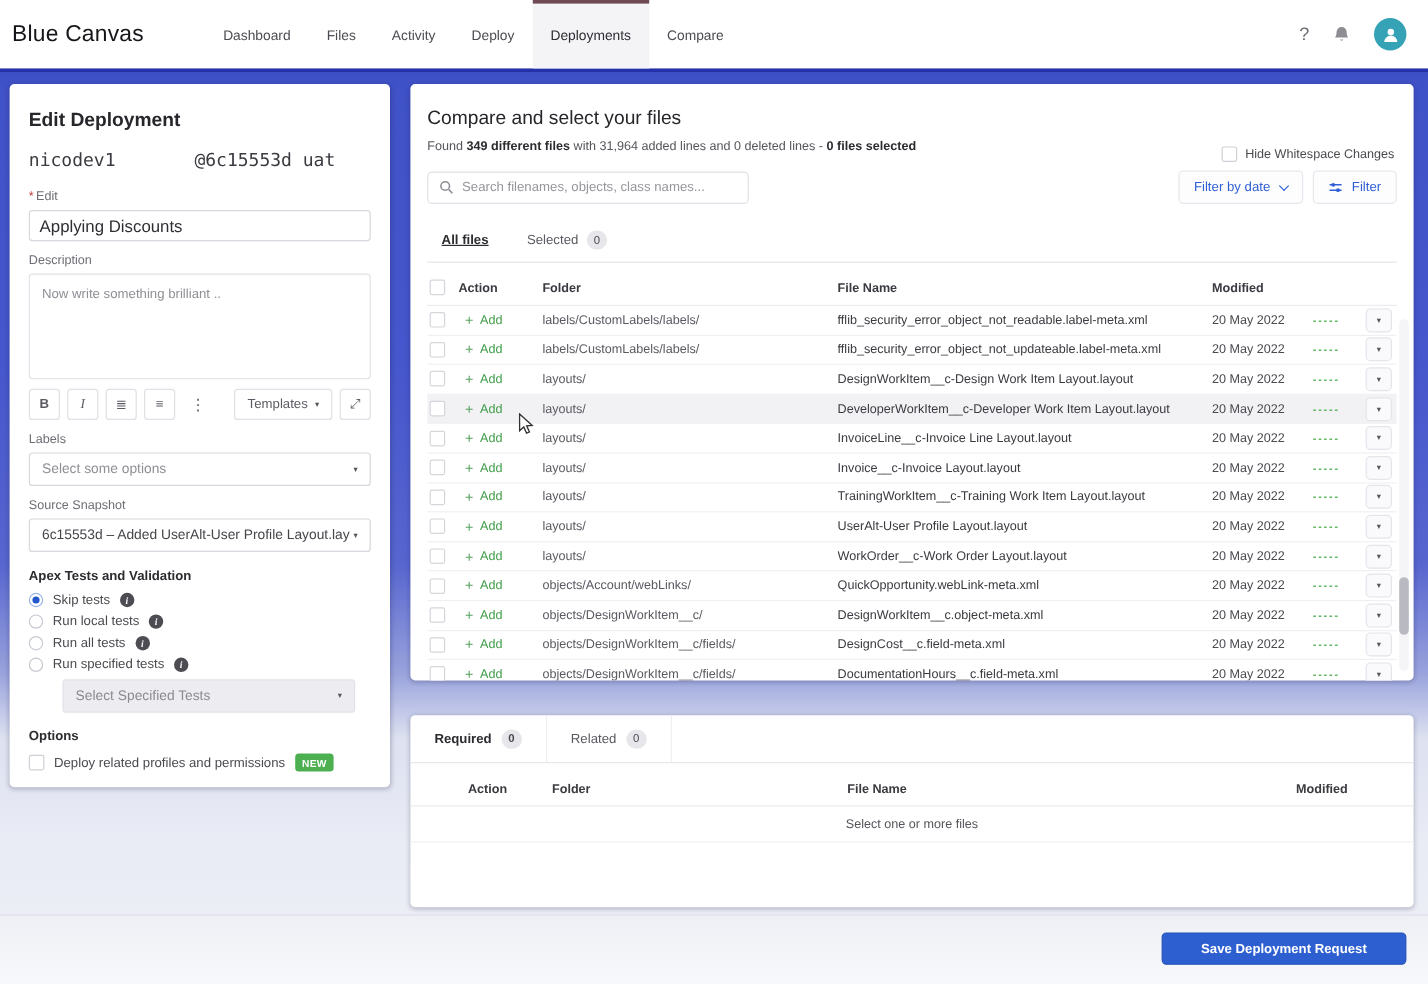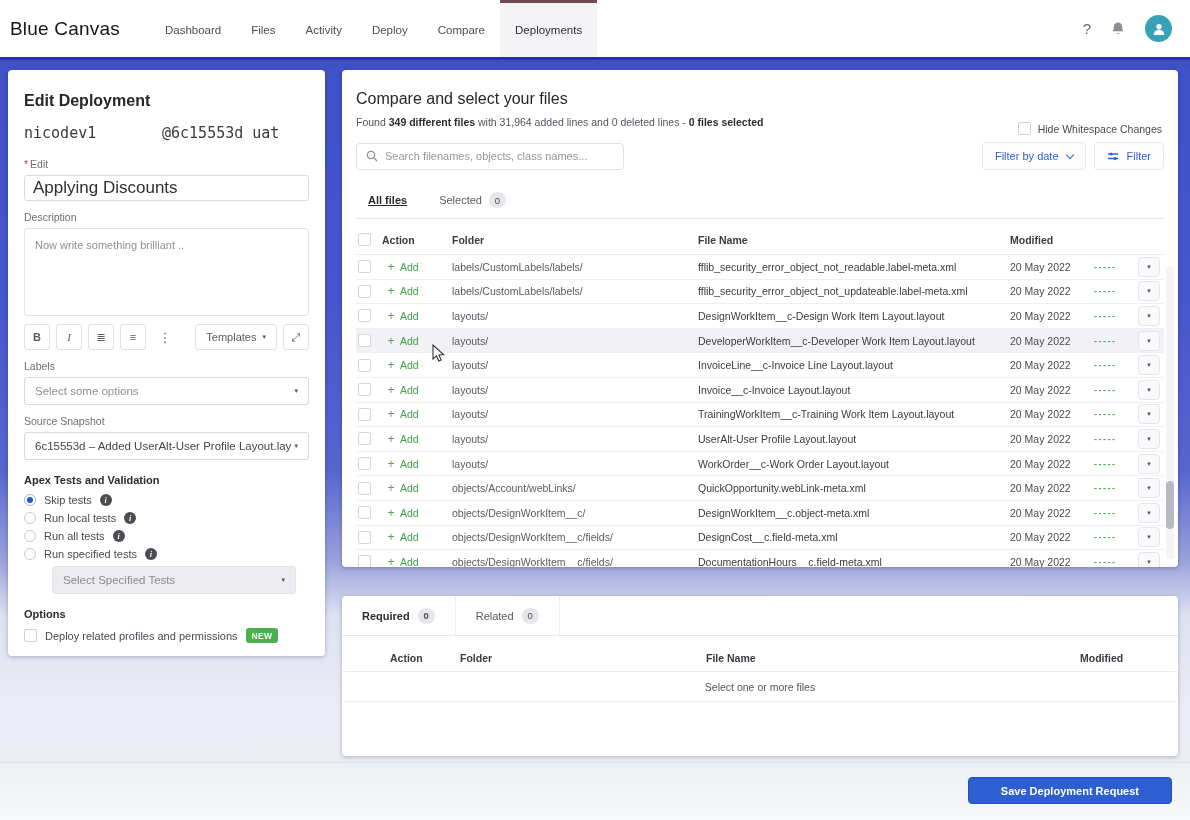--- a/index.html
+++ b/index.html
@@ -3,40 +3,40 @@
 <meta charset="utf-8">
 <style>
   * { box-sizing: border-box; margin: 0; padding: 0; }
   html,body { width:1190px; height:820px; }
   body {
     font-family:"Liberation Sans", sans-serif;
     position:relative; overflow:hidden;
     background:linear-gradient(180deg,#2b38b0 0px,#4052c7 70px,#4656cc 300px,#5765cf 470px,#98a2dc 560px,#dde1f0 615px,#e9ebf5 700px,#eff0f6 820px);
   }
   
-  .topnav{position:absolute;top:0;left:0;right:0;height:57px;background:#fff;display:flex;align-items:stretch;z-index:6;}
+  .topnav{position:absolute;top:0;left:0;right:0;height:57px;background:#fff;display:flex;align-items:stretch;z-index:6;gap:21px;}
   .logo{align-self:center;font-size:19px;color:#16161a;margin:0 30px 0 10px;letter-spacing:.2px;}
   .nav{display:flex;align-items:stretch;}
   .nav-item{display:flex;align-items:center;padding:0 15px;font-size:11.5px;color:#4c4c52;border-top:3px solid transparent;cursor:default;}
   .nav-item.active{background:#f4f4f7;border-top-color:#6f4a52;color:#2d2d32;}
   .nav-right{margin-left:auto;display:flex;align-items:center;gap:19px;padding-right:18px;}
   .help{font-size:15px;color:#6a6a72;}
   .bell svg{display:block;}
   .avatar{width:27px;height:27px;border-radius:50%;background:#35a3b5;display:flex;align-items:center;justify-content:center;}
   .hdr-line{position:absolute;top:57px;left:0;right:0;height:3px;background:#2531a8;z-index:5;}
   
   .panel{position:absolute;background:#fff;border-radius:4px;box-shadow:0 1px 4px rgba(20,20,60,.28);}
   
   #left-panel{left:8px;top:70px;width:317px;height:586px;padding:14px 16px;}
   .lp-title{font-size:16px;font-weight:700;color:#26262b;margin:8px 0 14px;}
   .org-row{display:flex;font-family:"DejaVu Sans Mono",monospace;font-size:15px;color:#3a3a40;margin-bottom:16px;}
   .org-row .org{width:138px;}
   .field-label{font-size:10.5px;color:#6e6e76;margin:10px 0 5px;}
   .req{color:#c23b3b;margin-right:2px;}
-  .text-input{border:1px solid #d8d8de;border-radius:3px;height:26px;font-size:17px;color:#2f2f33;padding:0 8px;display:flex;align-items:center;}
+  .text-input{border:1px solid #d8d8de;border-radius:3px;height:26px;font-size:14px;color:#2f2f33;padding:0 8px;display:flex;align-items:center;}
   .desc-box{border:1px solid #e2e2e8;border-radius:3px;height:88px;font-size:11px;color:#8f8f96;padding:10px;}
   .toolbar{display:flex;gap:6px;margin-top:8px;align-items:center;}
   .tbtn{height:26px;min-width:26px;border:1px solid #e0e0e6;border-radius:3px;display:flex;align-items:center;justify-content:center;font-size:11px;color:#5a5a62;background:#fff;padding:0 5px;}
   .tbtn.bold{font-weight:700;}
   .tbtn.italic{font-style:italic;font-family:"Liberation Serif",serif;}
   .tbtn.kebab{border:none;font-size:13px;}
   .tbtn.templates{margin-left:auto;padding:0 10px;gap:6px;}
   .caret{font-size:7px;color:#55555c;}
   .select{border:1px solid #d8d8de;border-radius:3px;height:28px;display:flex;align-items:center;justify-content:space-between;padding:0 10px;font-size:11.5px;color:#45454b;}
   .select .ph{color:#8f8f96;}
@@ -97,22 +97,22 @@
 </head>
 <body>
 
 <div class="topnav">
   <div class="logo">Blue Canvas</div>
   <div class="nav">
     <div class="nav-item">Dashboard</div>
     <div class="nav-item">Files</div>
     <div class="nav-item">Activity</div>
     <div class="nav-item">Deploy</div>
+    <div class="nav-item active">Deployments</div>
     <div class="nav-item">Compare</div>
-    <div class="nav-item active">Deployments</div>
   </div>
   <div class="nav-right">
     <div class="help">?</div>
     <div class="bell">
       <svg width="16" height="16" viewBox="0 0 16 16">
           <path d="M8 1.5a4.2 4.2 0 0 0-4.2 4.2c0 3.4-1.3 4.6-1.3 4.6h11s-1.3-1.2-1.3-4.6A4.2 4.2 0 0 0 8 1.5zM6.6 12a1.5 1.5 0 0 0 2.8 0z" fill="#8d8d93"></path>
         </svg>
     </div>
     <div class="avatar">
       <svg width="16" height="16" viewBox="0 0 16 16">

